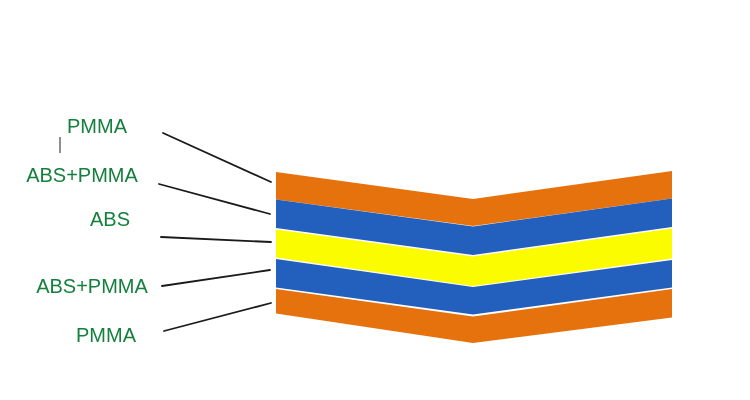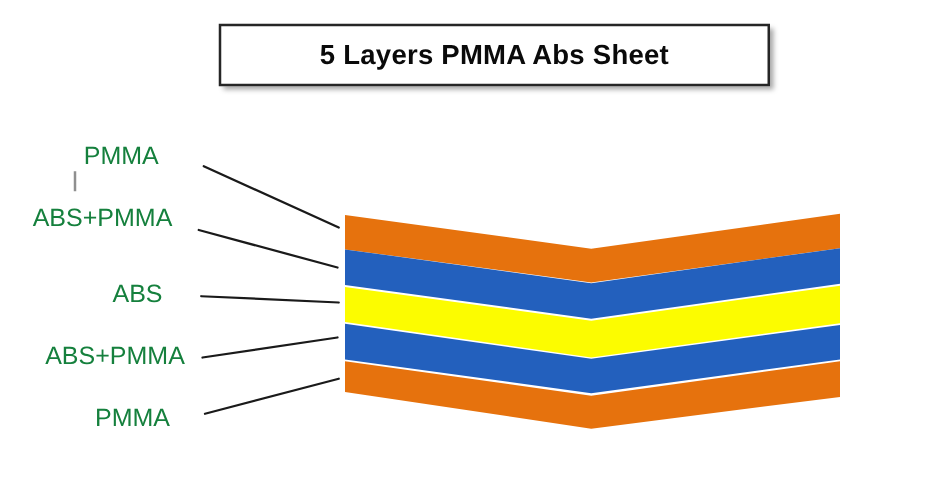--- a/index.html
+++ b/index.html
@@ -56,27 +56,24 @@
   .stray-tick {
     stroke: #8f8f8f;
     stroke-width: 2;
   }
 </style>
 </head>
 <body>
 
 <div class="slide">
 
-  <div class="title-box">
-    <span class="title-text">5 Layers PMMA Abs Sheet</span>
-  </div>
 
   <div class="layer-label" style="left:97px;  top:126px;">PMMA</div>
   <div class="layer-label" style="left:82px;  top:175px;">ABS+PMMA</div>
-  <div class="layer-label" style="left:110px; top:236px;">ABS</div>
+  <div class="layer-label" style="left:110px; top:219px;">ABS</div>
   <div class="layer-label" style="left:92px;  top:286px;">ABS+PMMA</div>
   <div class="layer-label" style="left:106px; top:335px;">PMMA</div>
 
   <svg class="diagram-svg" width="750" height="400" viewBox="0 0 750 400">
 
     <line class="stray-tick" x1="60" y1="137" x2="60" y2="153"></line>
 
     <line class="leader-line" x1="163" y1="133" x2="271" y2="182"></line>
     <line class="leader-line" x1="159" y1="184" x2="270" y2="214"></line>
     <line class="leader-line" x1="161" y1="237" x2="271" y2="242"></line>

